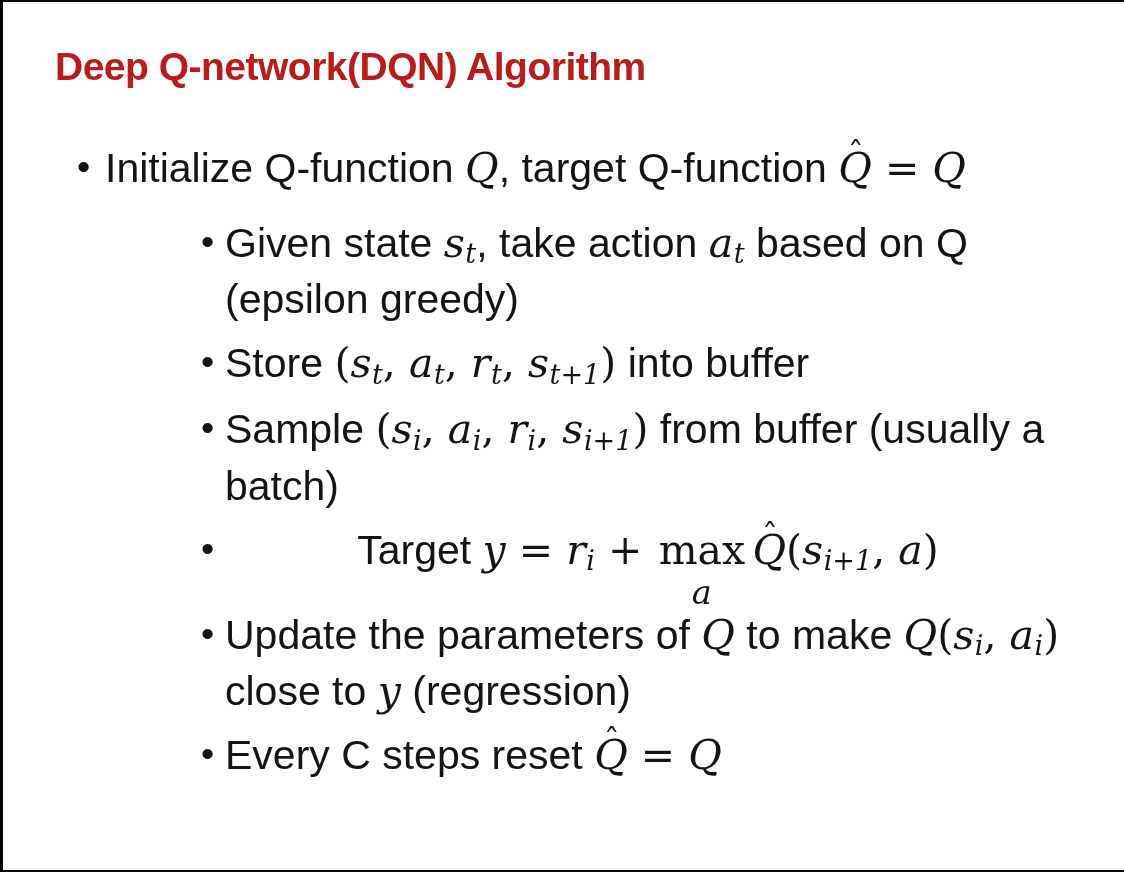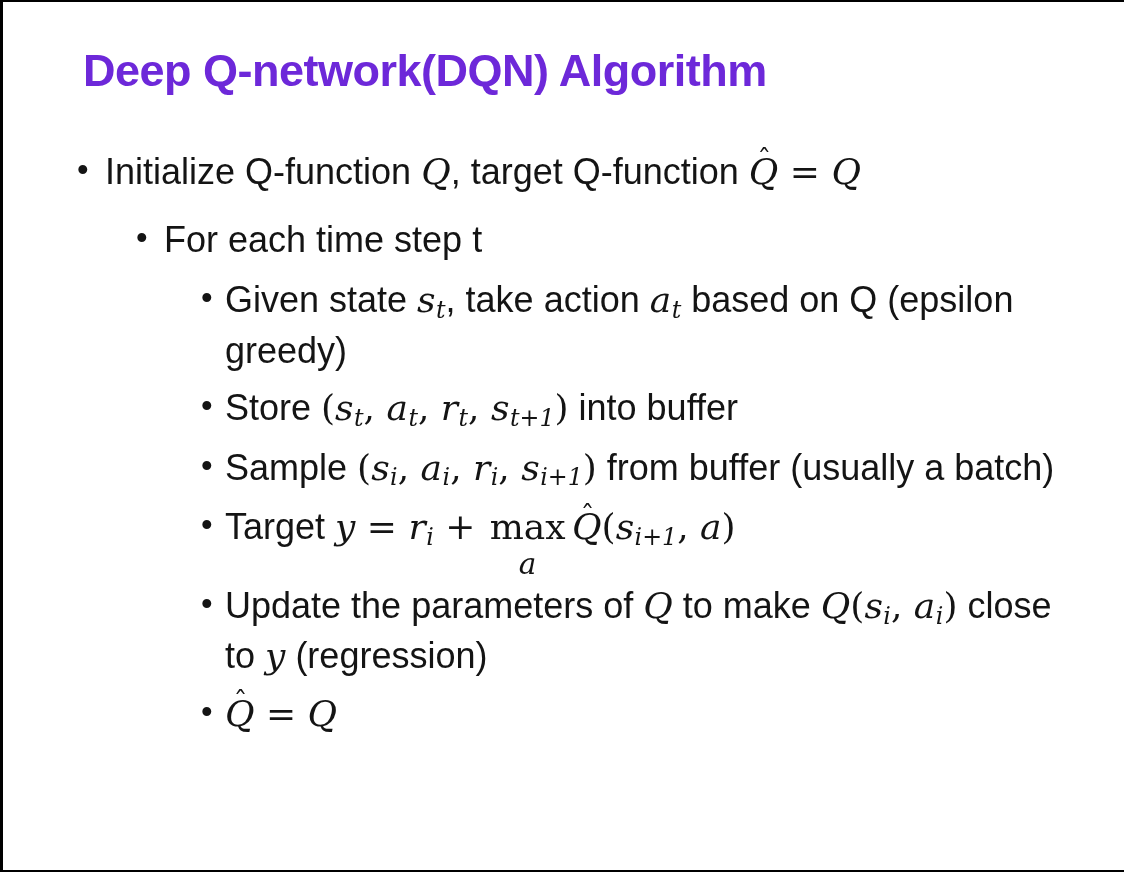--- a/index.html
+++ b/index.html
@@ -14,48 +14,48 @@
     box-sizing: border-box;
     background: #ffffff;
     border-left: 3px solid #000000;
     border-top: 2px solid #000000;
     border-bottom: 2px solid #000000;
     overflow: hidden;
     font-family: "Liberation Sans", sans-serif;
     color: #141414;
   }
   .title {
-    margin: 42px 40px 0 80px;
-    font-size: 45px;
+    margin: 42px 40px 0 52px;
+    font-size: 39px;
     line-height: 1.2;
     font-weight: 700;
     letter-spacing: -0.5px;
-    color: #6d28d9;
+    color: #b91c1c;
   }
   ul.bullets {
     margin: 50px 0 0 0;
     padding: 0;
     list-style: none;
-    font-size: 36px;
+    font-size: 41px;
     line-height: 1.34;
   }
   ul.bullets li {
     position: relative;
   }
   ul.bullets li::before {
     content: "\2022";
     position: absolute;
     left: 2px;
     top: 0;
     font-size: 0.92em;
   }
   .l1 { margin-left: 72px;  padding-left: 30px; margin-bottom: 20px; }
   .l2 { margin-left: 131px; padding-left: 30px; margin-bottom: 12px; }
   .l3 { margin-left: 196px; padding-left: 26px; margin-bottom: 9px; max-width: 846px; }
-  .l3.has-under { margin-bottom: 28px; }
+  .l3.has-under { margin-bottom: 28px; text-align: center; }
 
   
   .var {
     font-family: "DejaVu Serif", serif;
     font-style: italic;
   }
   .mtx {
     font-family: "DejaVu Serif", serif;
     font-style: normal;
   }
@@ -92,21 +92,20 @@
     line-height: 1;
   }
 </style>
 </head>
 <body>
 
 <div class="slide">
   <h1 class="title">Deep Q-network(DQN) Algorithm</h1>
   <ul class="bullets">
       <li class="l1"><span class="txt">Initialize Q-function </span><span class="var">Q</span><span class="txt">, target Q-function </span><span class="var hat"><span class="hat-mark">ˆ</span>Q</span><span class="mtx"> = </span><span class="var">Q</span></li>
-      <li class="l2"><span class="txt">For each time step t</span></li>
       <li class="l3"><span class="txt">Given state </span><span class="var">s<span class="sub">t</span></span><span class="txt">, take action </span><span class="var">a<span class="sub">t</span></span><span class="txt"> based on Q (epsilon greedy)</span></li>
       <li class="l3"><span class="txt">Store </span><span class="mtx">(</span><span class="var">s<span class="sub">t</span></span><span class="mtx">, </span><span class="var">a<span class="sub">t</span></span><span class="mtx">, </span><span class="var">r<span class="sub">t</span></span><span class="mtx">, </span><span class="var">s<span class="sub">t+1</span></span><span class="mtx">)</span><span class="txt"> into buffer</span></li>
       <li class="l3"><span class="txt">Sample </span><span class="mtx">(</span><span class="var">s<span class="sub">i</span></span><span class="mtx">, </span><span class="var">a<span class="sub">i</span></span><span class="mtx">, </span><span class="var">r<span class="sub">i</span></span><span class="mtx">, </span><span class="var">s<span class="sub">i+1</span></span><span class="mtx">)</span><span class="txt"> from buffer (usually a batch)</span></li>
       <li class="l3 has-under"><span class="txt">Target </span><span class="var">y</span><span class="mtx"> = </span><span class="var">r<span class="sub">i</span></span><span class="mtx"> + </span><span class="munder"><span class="mop">max</span><span class="under">a</span></span><span class="var hat"><span class="hat-mark">ˆ</span>Q</span><span class="mtx">(</span><span class="var">s<span class="sub">i+1</span></span><span class="mtx">, </span><span class="var">a</span><span class="mtx">)</span></li>
       <li class="l3"><span class="txt">Update the parameters of </span><span class="var">Q</span><span class="txt"> to make </span><span class="var">Q</span><span class="mtx">(</span><span class="var">s<span class="sub">i</span></span><span class="mtx">, </span><span class="var">a<span class="sub">i</span></span><span class="mtx">)</span><span class="txt"> close to </span><span class="var">y</span><span class="txt"> (regression)</span></li>
-      <li class="l3"><span class="var hat"><span class="hat-mark">ˆ</span>Q</span><span class="mtx"> = </span><span class="var">Q</span></li>
+      <li class="l3"><span class="txt">Every C steps reset </span><span class="var hat"><span class="hat-mark">ˆ</span>Q</span><span class="mtx"> = </span><span class="var">Q</span></li>
     </ul>
 </div>
 
 </body></html>

